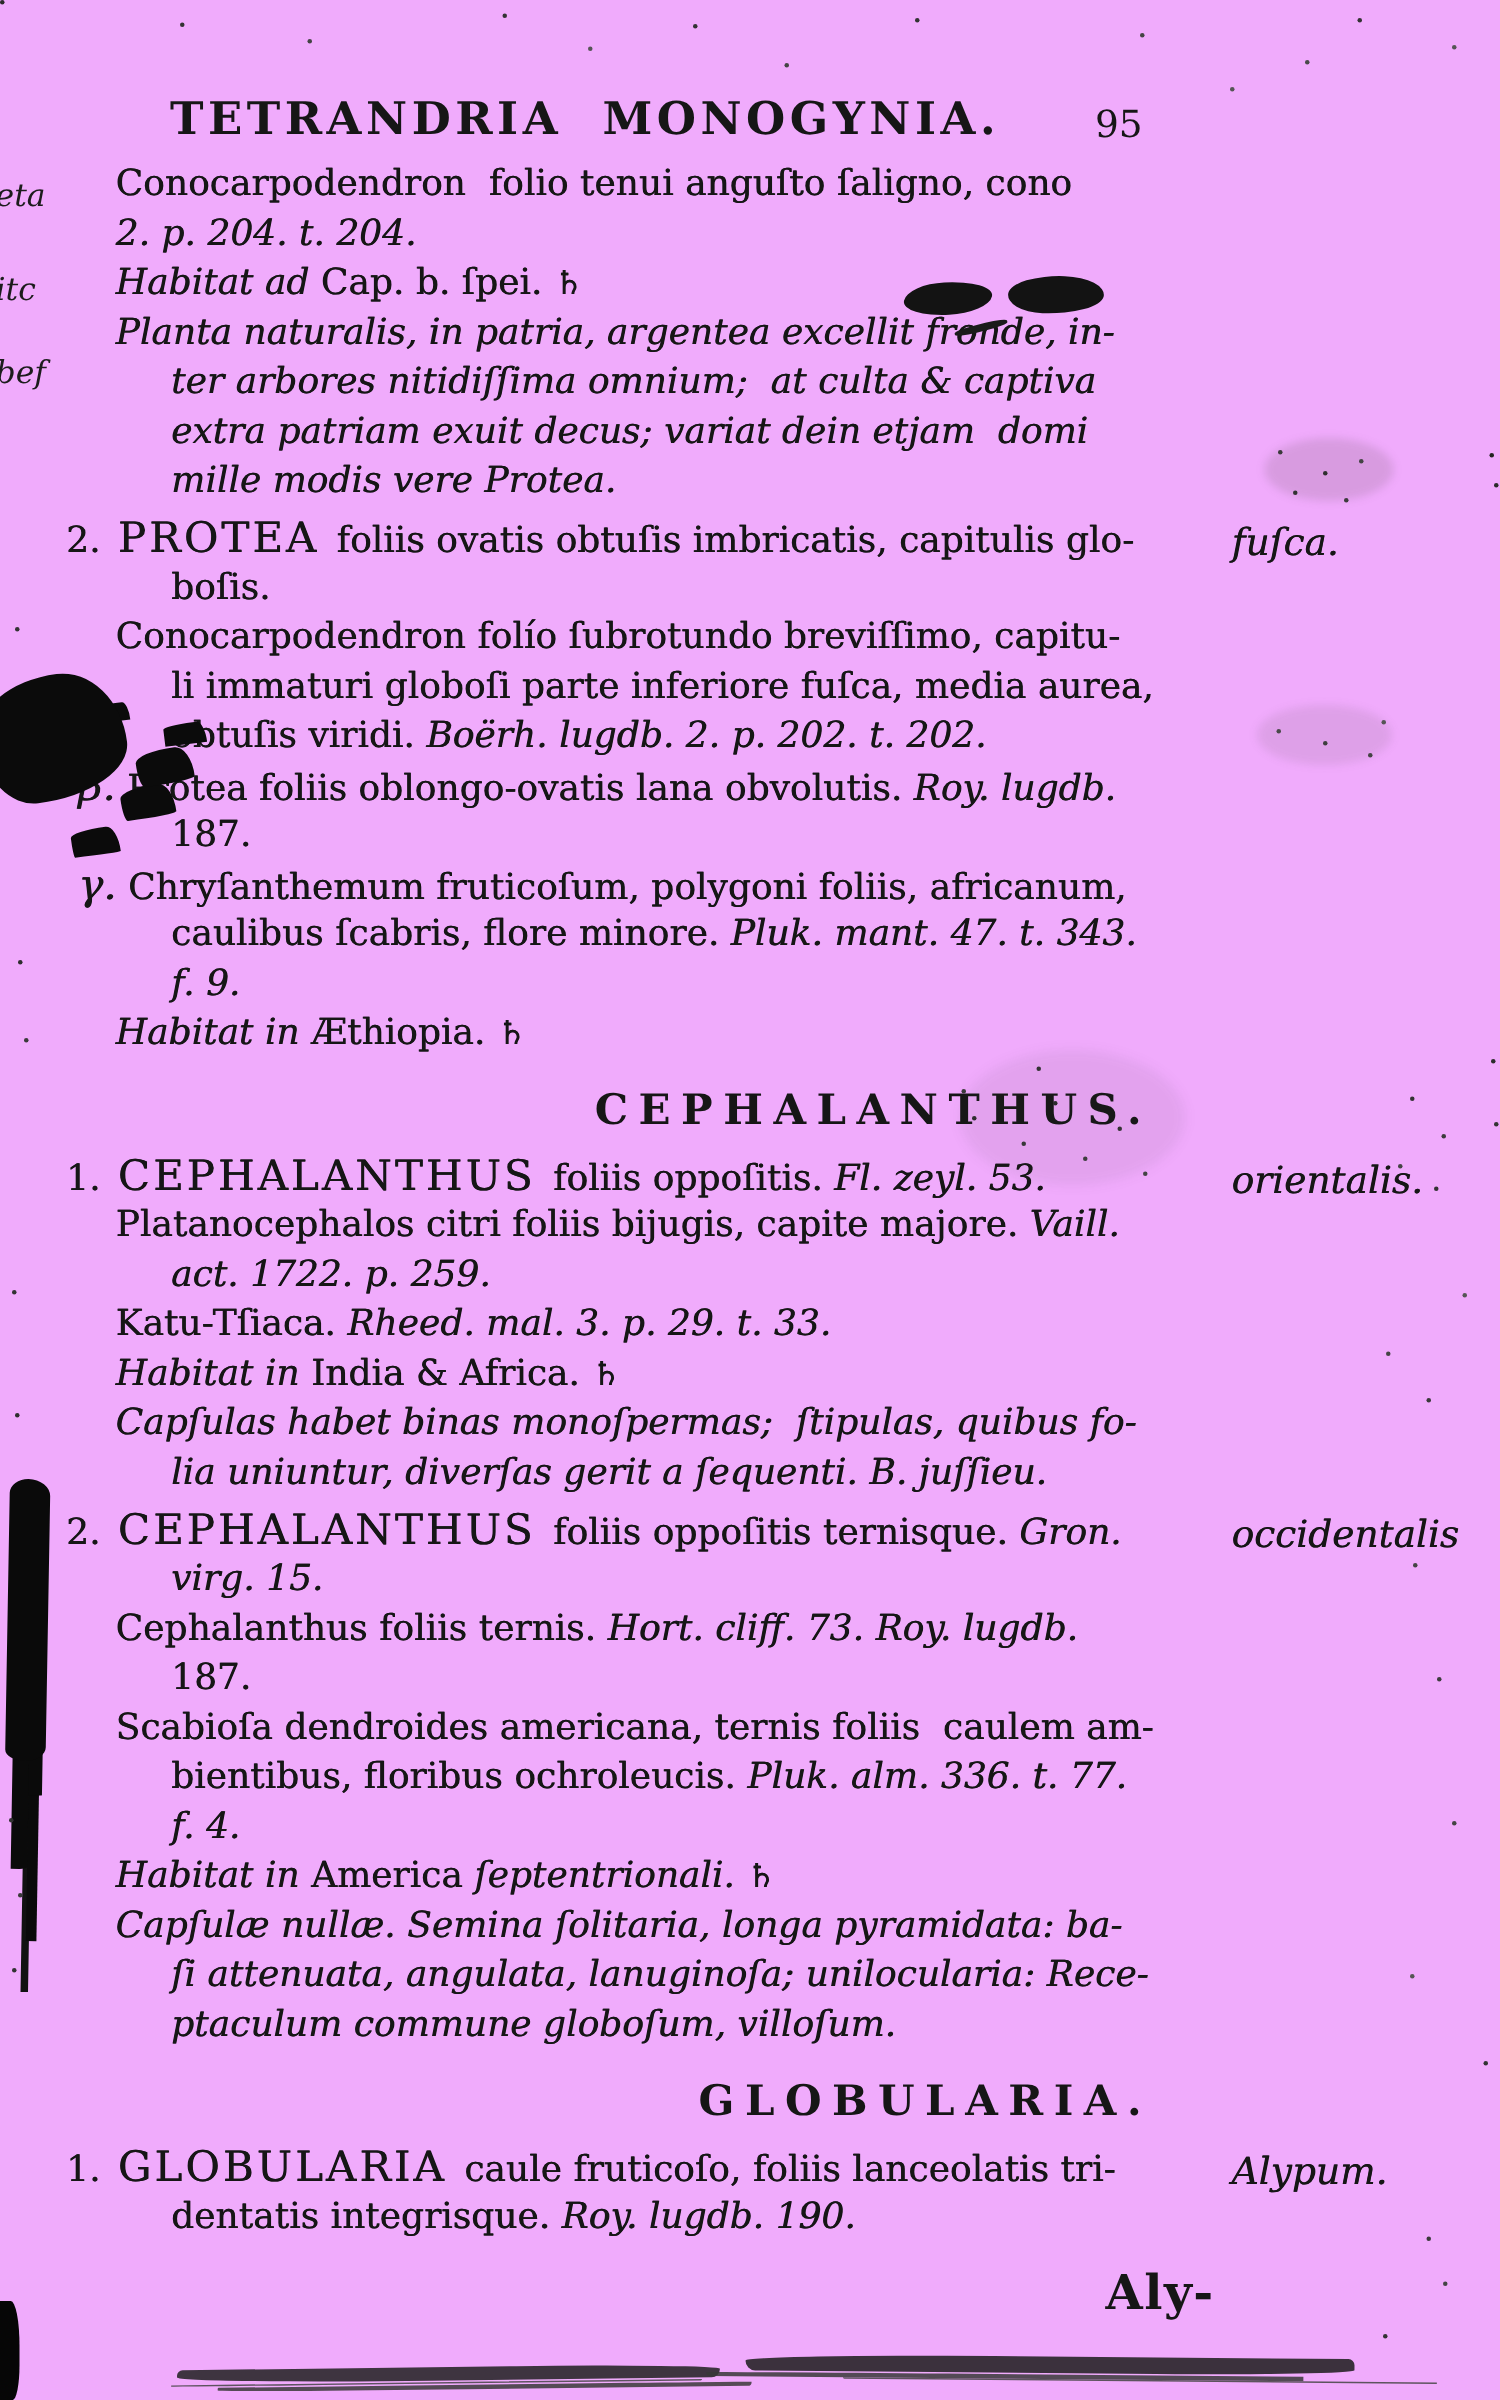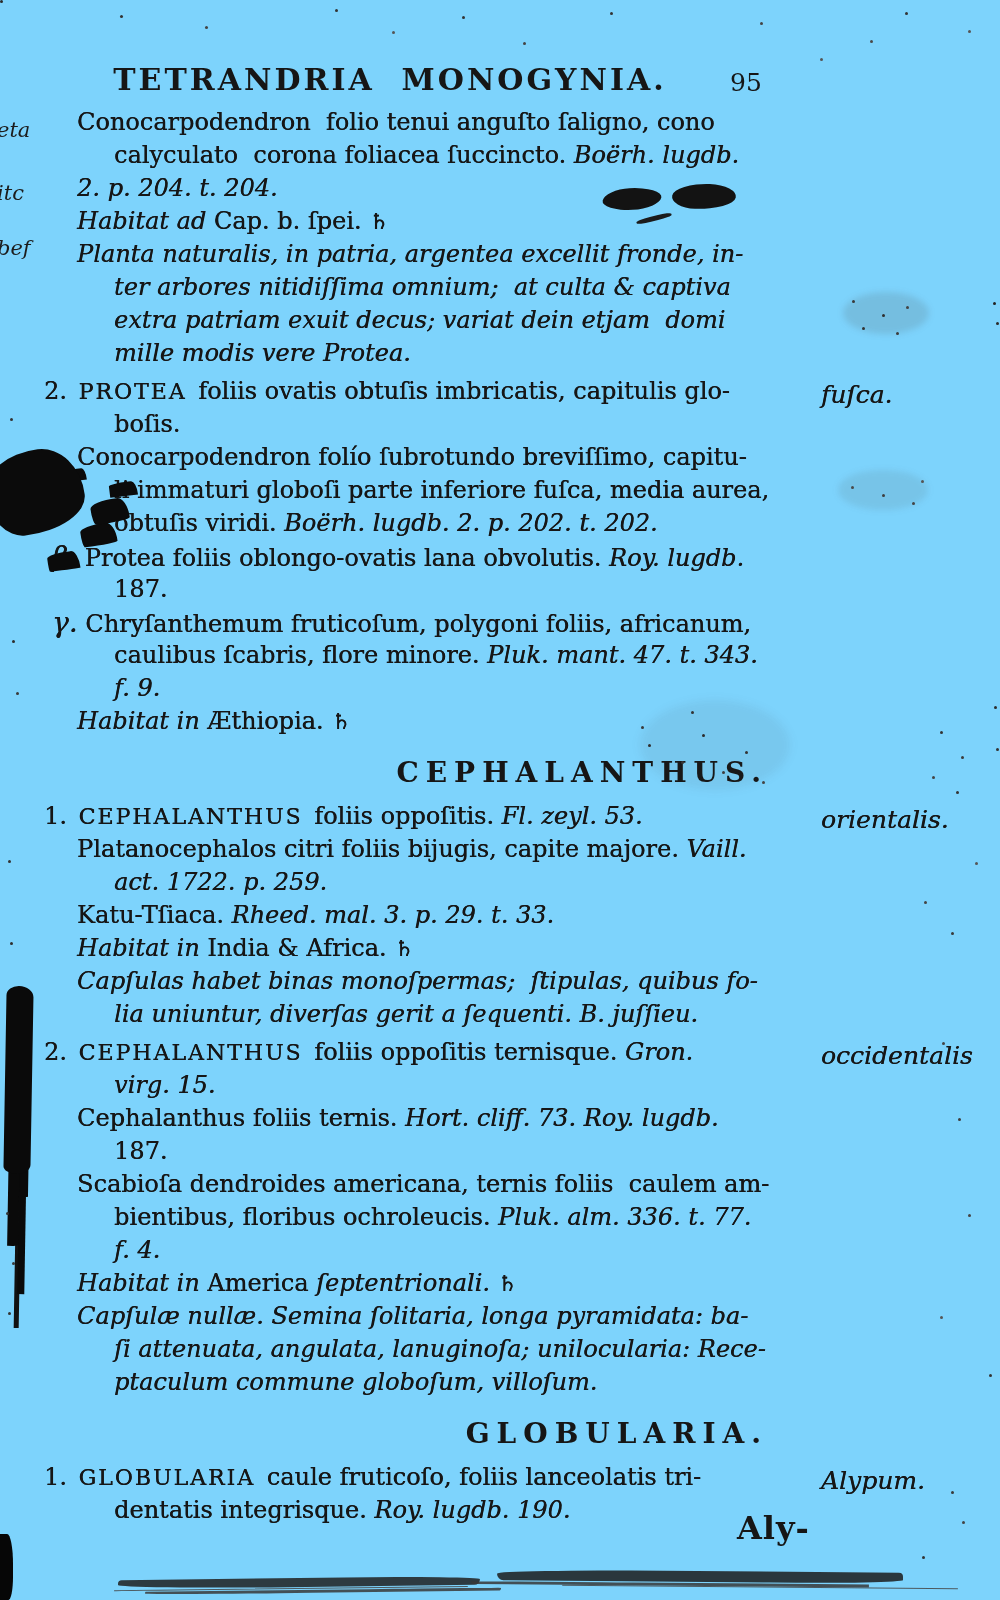--- a/index.html
+++ b/index.html
@@ -1,37 +1,37 @@
 <!DOCTYPE html>
 <html><head>
 <meta charset="utf-8">
 <style>
   html,body{margin:0;padding:0;background:#e8e8e6;}
   .page{
     position:relative;width:1000px;height:1600px;margin:0 auto;
-    background:#7dd3fc;overflow:hidden;
+    background:#f0abfc;overflow:hidden;
     font-family:"DejaVu Serif","Liberation Serif",serif;color:#161616;
   }
   
   .running-title{
     position:absolute;top:62px;left:100px;width:580px;text-align:center;
     font-size:30px;letter-spacing:3px;font-weight:bold;white-space:pre;
   }
   .page-number{position:absolute;top:68px;left:730px;font-size:25px;}
   
   .text-col{position:absolute;top:106px;left:30px;width:808px;}
   .line{position:relative;white-space:pre;line-height:33px;height:33px;font-size:24px;
         text-shadow:0.35px 0 0 currentColor;}
   .ind-0{padding-left:14px}
   .ind-1{padding-left:47px}
   .ind-2{padding-left:84px}
   .ind-g{padding-left:22px}
   .seg-r{}
   .seg-i{font-style:italic}
-  .seg-c{font-size:22px;letter-spacing:2px;margin:0 4px;}
+  .seg-c{font-size:28px;letter-spacing:2px;margin:0 4px;}
   .seg-g{font-style:italic;font-size:28px;}
   .seg-sym{font-family:"DejaVu Sans",sans-serif;font-size:22px;}
   .block-entry{margin-top:5px}
   .block-genus-heading{margin:15px 0 7px 0;}
   .genus-heading{
     font-size:28px;letter-spacing:7px;text-align:right;padding-right:70px;
     line-height:40px;font-weight:bold;white-space:pre;
   }
   .margin-note{
     position:absolute;left:791px;top:3px;font-style:italic;font-size:25px;
@@ -101,21 +101,20 @@
 <body>
 
 <div class="page">
 
   <div class="running-title">TETRANDRIA  MONOGYNIA.</div>
   <div class="page-number">95</div>
 
   <div class="text-col">
       <div class="block block-synonym">
         <div class="line ind-1"><span class="seg-r">Conocarpodendron  folio tenui anguſto ſaligno, cono</span></div>
-        <div class="line ind-2"><span class="seg-r">calyculato  corona foliacea ſuccincto. </span><span class="seg-i">Boërh. lugdb.</span></div>
         <div class="line ind-1"><span class="seg-i">2. p. 204. t. 204.</span></div>
       </div>
       <div class="block block-habitat">
         <div class="line ind-1"><span class="seg-i">Habitat ad </span><span class="seg-r">Cap. b. ſpei. </span><span class="seg-sym">♄</span></div>
       </div>
       <div class="block block-obs">
         <div class="line ind-1"><span class="seg-i">Planta naturalis, in patria, argentea excellit fronde, in-</span></div>
         <div class="line ind-2"><span class="seg-i">ter arbores nitidiſſima omnium;  at culta &amp; captiva</span></div>
         <div class="line ind-2"><span class="seg-i">extra patriam exuit decus; variat dein etjam  domi</span></div>
         <div class="line ind-2"><span class="seg-i">mille modis vere Protea.</span></div>

